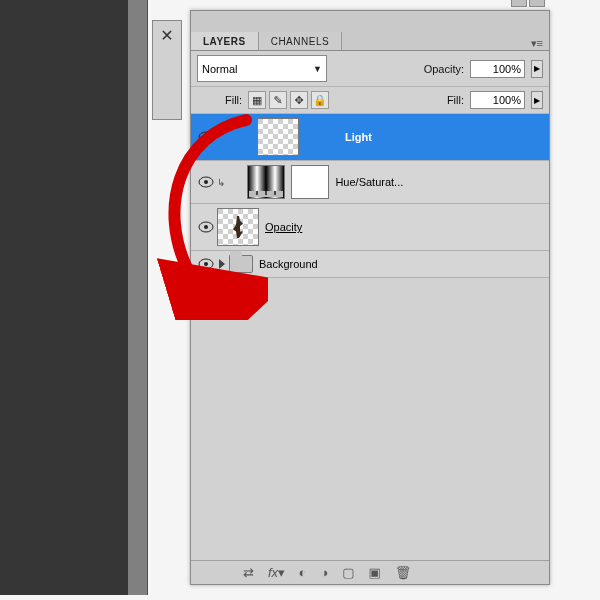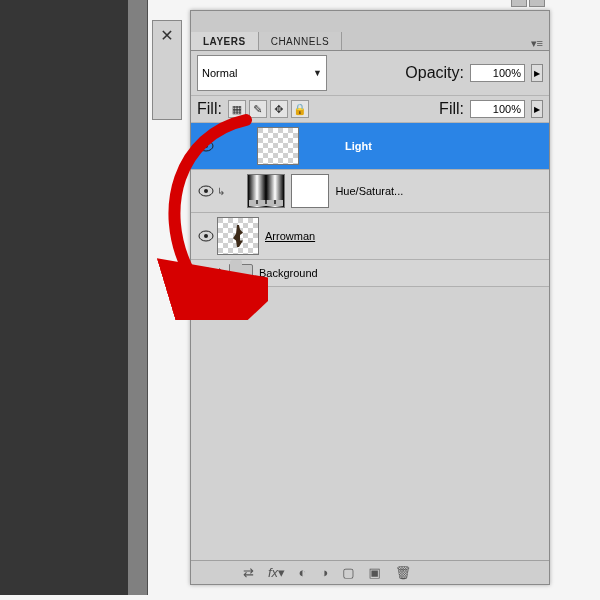--- a/index.html
+++ b/index.html
@@ -87,30 +87,30 @@
   .blend-row, .lock-row {
     display: flex;
     align-items: center;
     padding: 4px 6px;
     gap: 6px;
     border-bottom: 1px solid #b4b4b4;
   }
   .blend-select {
     border: 1px solid #888;
     background: #fff;
-    height: 36px;
+    height: 27px;
     width: 130px;
     padding: 0 4px;
     display: flex;
     align-items: center;
     justify-content: space-between;
     font-size: 11px;
   }
   .blend-select .arrow { font-size: 9px; color: #222; }
-  .field-label { font-size: 16px; color: #111; }
+  .field-label { font-size: 11px; color: #111; margin-left: 28px; }
   .pct-box {
     border: 1px solid #888;
     background: #fff;
     width: 55px;
     height: 18px;
     padding: 0 3px;
     display: flex;
     align-items: center;
     justify-content: flex-end;
     font-size: 11px;
@@ -312,21 +312,21 @@
     <div class="layer-row">
       <div class="eye-col">
         <svg width="16" height="12" viewBox="0 0 16 12">
           <ellipse cx="8" cy="6" rx="7" ry="5" fill="none" stroke="#222" stroke-width="1"></ellipse>
           <circle cx="8" cy="6" r="2" fill="#222"></circle>
         </svg>
       </div>
       <div class="thumb">
         <div class="figure"></div>
       </div>
-      <span class="layer-name underlined">Arrowman</span>
+      <span class="layer-name underlined">Opacity</span>
     </div>
 
     <div class="layer-row group">
       <div class="eye-col">
         <svg width="16" height="12" viewBox="0 0 16 12">
           <ellipse cx="8" cy="6" rx="7" ry="5" fill="none" stroke="#222" stroke-width="1"></ellipse>
           <circle cx="8" cy="6" r="2" fill="#222"></circle>
         </svg>
       </div>
       <div class="tri"></div>

